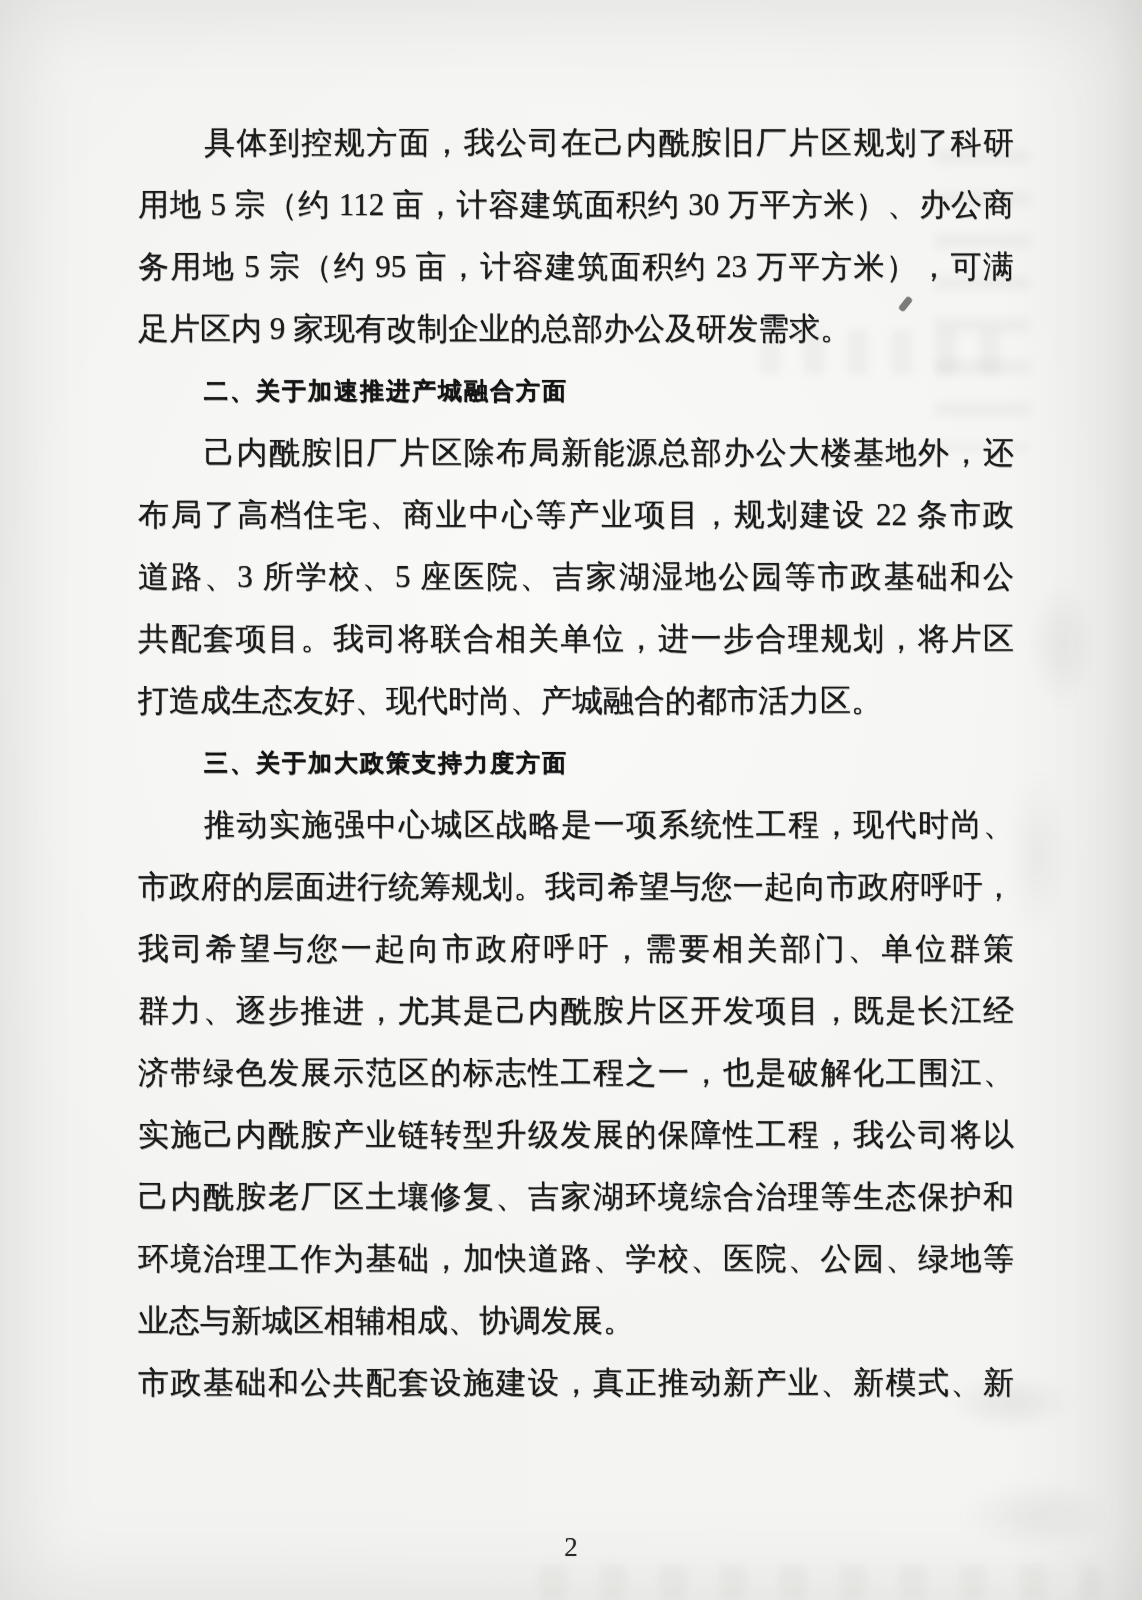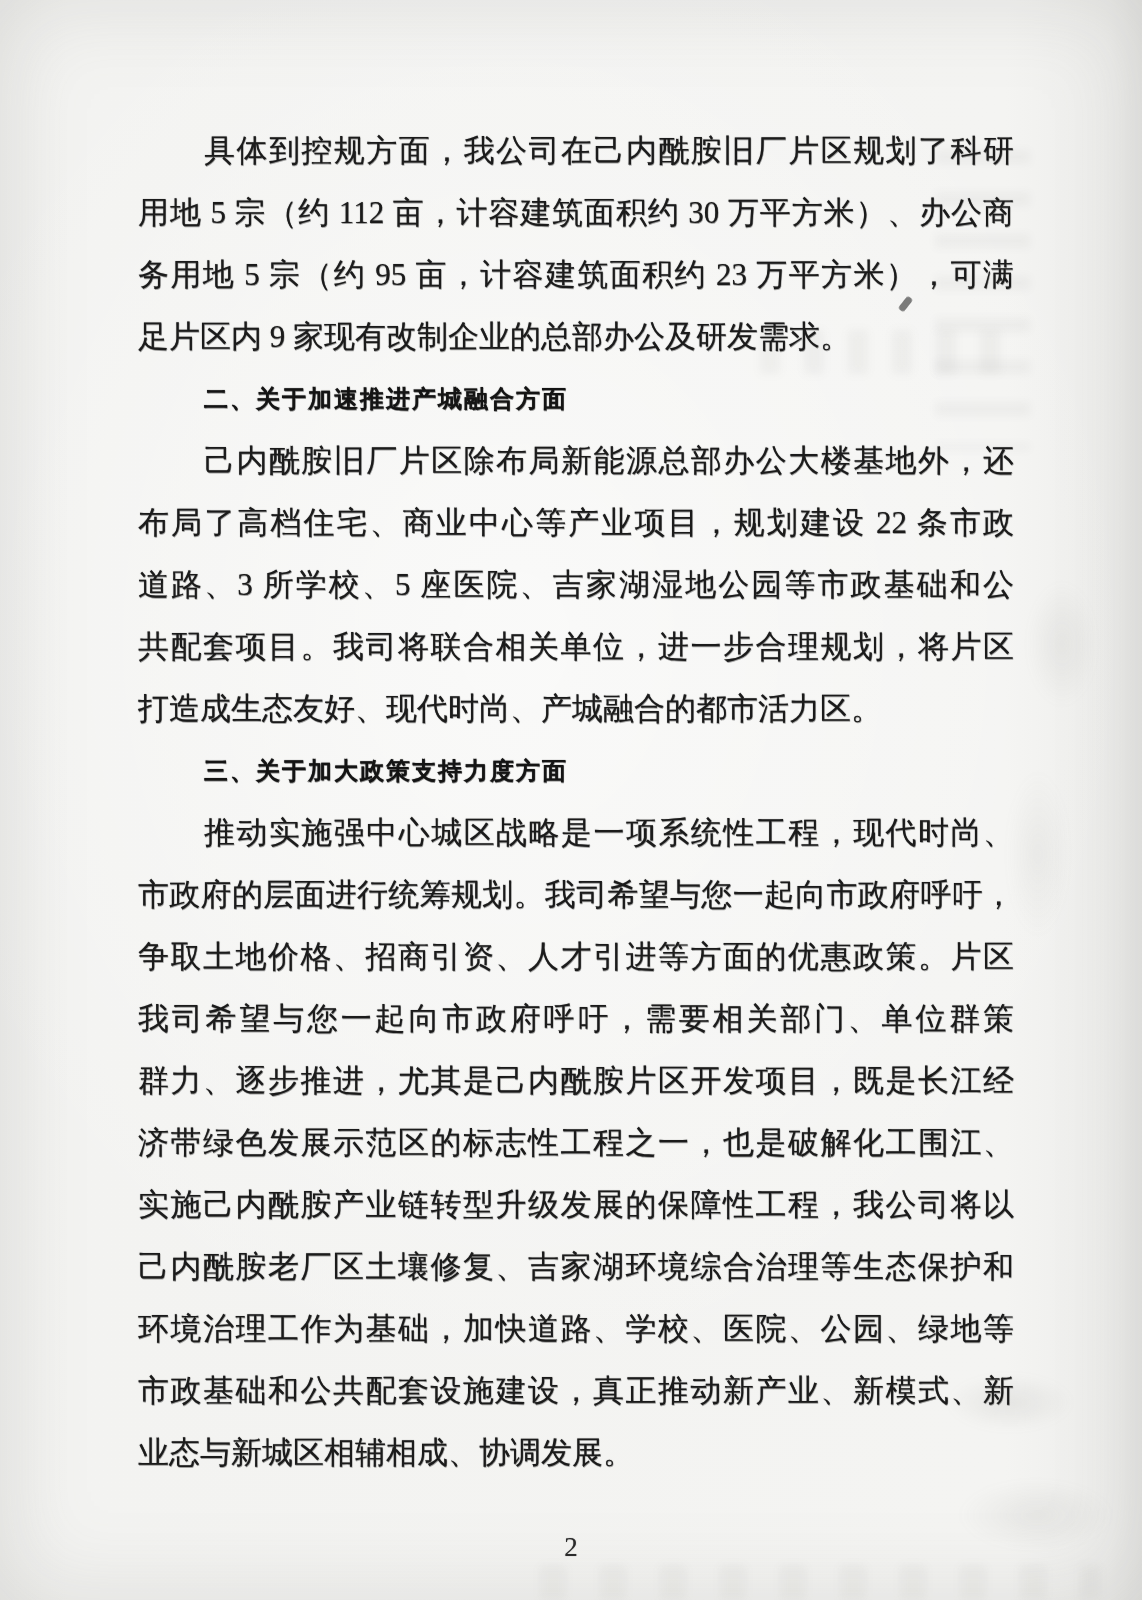--- a/index.html
+++ b/index.html
@@ -24,21 +24,21 @@
     content: "";
     position: absolute;
     inset: 0;
     pointer-events: none;
     box-shadow: inset 0 0 90px rgba(120,120,115,0.18);
   }
 
   .text-block {
     position: absolute;
     left: 138px;
-    top: 120px;
+    top: 112px;
     width: 876px;
   }
   .line {
     height: 62px;
     line-height: 62px;
     font-size: 31px;
     color: #1b1b1b;
     text-align: justify;
     text-align-last: justify;
     text-shadow: 0 0 1px rgba(25,25,25,0.55), 0.5px 0.5px 0 rgba(25,25,25,0.35);
@@ -134,26 +134,25 @@
       <div class="line end">足片区内 9 家现有改制企业的总部办公及研发需求。</div>
       <div class="line heading">二、关于加速推进产城融合方面</div>
       <div class="line first">己内酰胺旧厂片区除布局新能源总部办公大楼基地外，还</div>
       <div class="line body">布局了高档住宅、商业中心等产业项目，规划建设 22 条市政</div>
       <div class="line body">道路、3 所学校、5 座医院、吉家湖湿地公园等市政基础和公</div>
       <div class="line body">共配套项目。我司将联合相关单位，进一步合理规划，将片区</div>
       <div class="line end">打造成生态友好、现代时尚、产城融合的都市活力区。</div>
       <div class="line heading">三、关于加大政策支持力度方面</div>
       <div class="line first">推动实施强中心城区战略是一项系统性工程，现代时尚、</div>
       <div class="line body">市政府的层面进行统筹规划。我司希望与您一起向市政府呼吁，</div>
-      <div class="line body">争取土地价格、招商引资、人才引进等方面的优惠政策。片区</div>
       <div class="line body">我司希望与您一起向市政府呼吁，需要相关部门、单位群策</div>
       <div class="line body">群力、逐步推进，尤其是己内酰胺片区开发项目，既是长江经</div>
       <div class="line body">济带绿色发展示范区的标志性工程之一，也是破解化工围江、</div>
       <div class="line body">实施己内酰胺产业链转型升级发展的保障性工程，我公司将以</div>
       <div class="line body">己内酰胺老厂区土壤修复、吉家湖环境综合治理等生态保护和</div>
       <div class="line body">环境治理工作为基础，加快道路、学校、医院、公园、绿地等</div>
+      <div class="line end">业态与新城区相辅相成、协调发展。</div>
       <div class="line body">市政基础和公共配套设施建设，真正推动新产业、新模式、新</div>
-      <div class="line end">业态与新城区相辅相成、协调发展。</div>
     </div>
 
   <div class="page-number">2</div>
 
 </div>
 
 </body></html>

